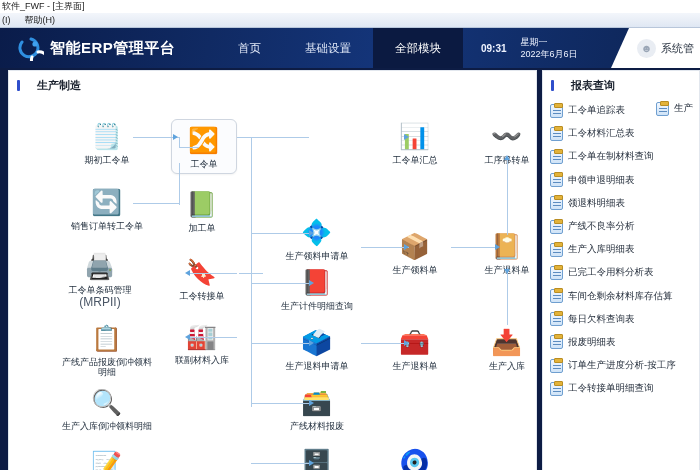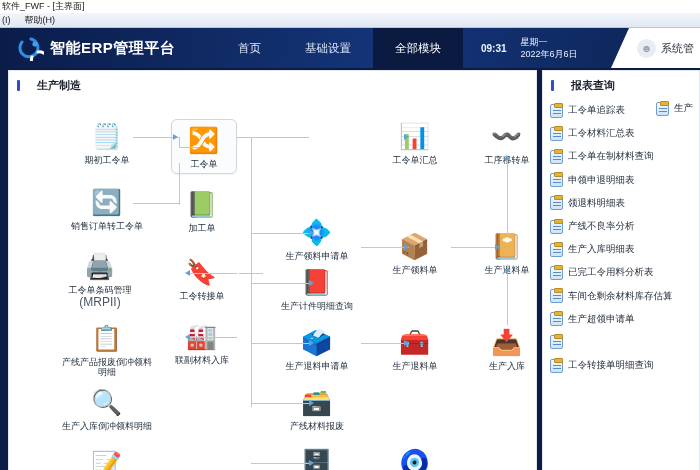--- a/index.html
+++ b/index.html
@@ -363,24 +363,29 @@
         <div class="rep-item">
           <span class="rep-ico"></span>
           <span class="rep-lbl">已完工令用料分析表</span>
         </div>
         <div class="rep-item">
           <span class="rep-ico"></span>
           <span class="rep-lbl">车间仓剩余材料库存估算</span>
         </div>
         <div class="rep-item">
           <span class="rep-ico"></span>
-          <span class="rep-lbl">生产超领申请单</span>
-        </div>
-        <div class="rep-item">
-          <span class="rep-ico"></span>
+          <span class="rep-lbl">每日欠料查询表</span>
+        </div>
+        <div class="rep-item">
+          <span class="rep-ico"></span>
+          <span class="rep-lbl">报废明细表</span>
+        </div>
+        <div class="rep-item">
+          <span class="rep-ico"></span>
+          <span class="rep-lbl">订单生产进度分析-按工序</span>
         </div>
         <div class="rep-item">
           <span class="rep-ico"></span>
           <span class="rep-lbl">工令转接单明细查询</span>
         </div>
       </div>
     <div class="rep-col2" id="rep-col2">
         <div class="rep-item">
           <span class="rep-ico"></span>
           <span class="rep-lbl">生产</span>

